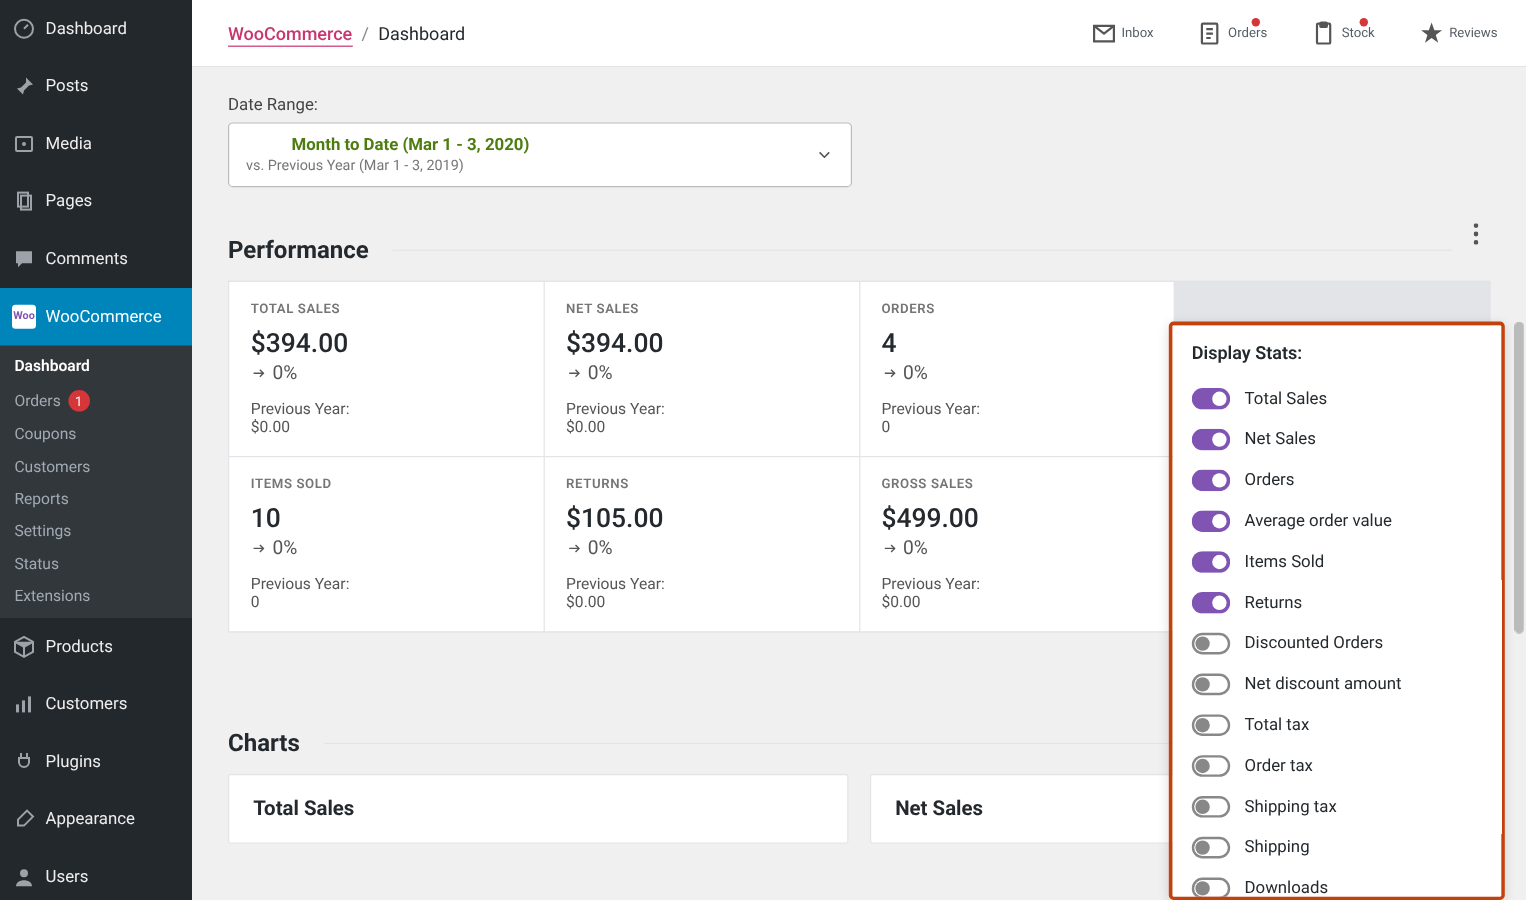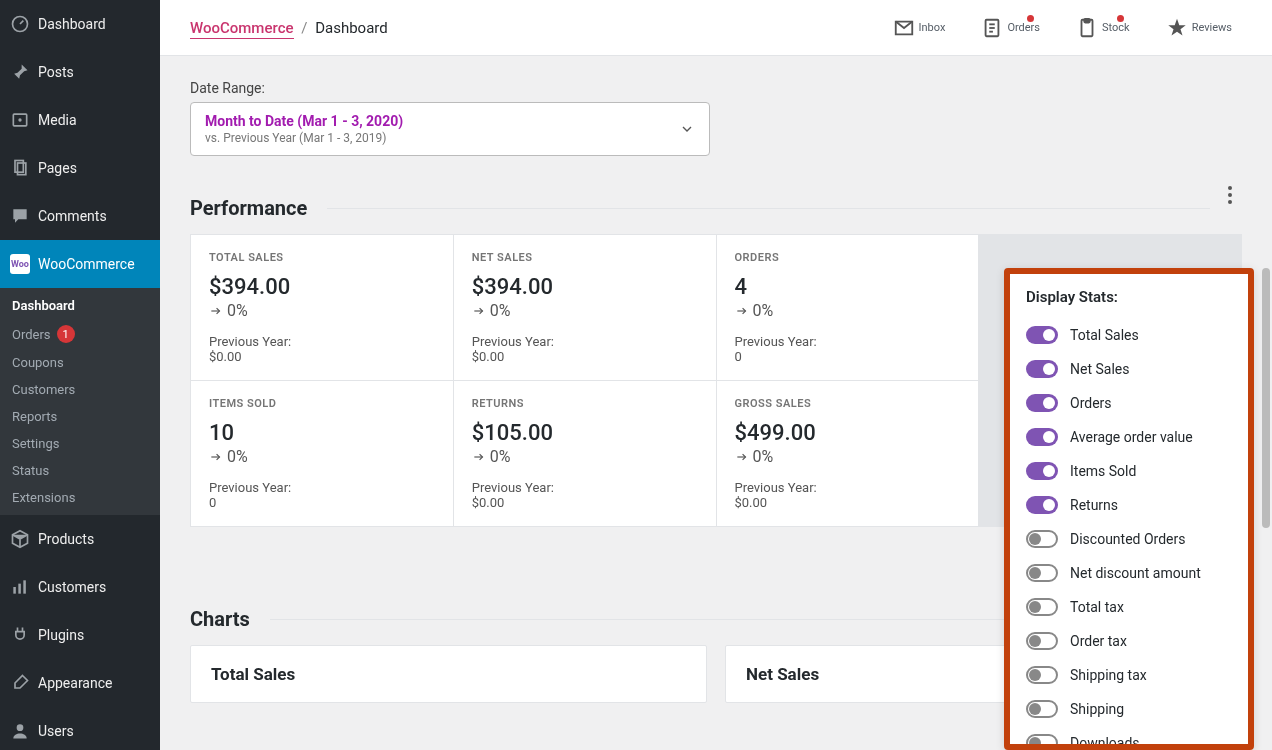--- a/index.html
+++ b/index.html
@@ -32,35 +32,35 @@
   .wp-menu-item .icon { width:20px; height:32px; display:flex; align-items:center; justify-content:center; color:#9ca2a7; flex:0 0 20px; }
   .wp-menu-item.active .icon { color:#fff; }
   .wc-icon-box { width:20px; height:20px; background:#fff; border-radius:3px; display:flex; align-items:center; justify-content:center; font-size:9px; font-weight:700; color:var(--wc-purple); }
   .wp-sub { background:#32373c; padding:4px 0; }
   .wp-sub a { display:flex; align-items:center; gap:6px; padding:6px 12px; color:var(--wp-sidebar-subtext); font-size:13px; text-decoration:none; cursor:pointer; }
   .wp-sub a.current { color:#fff; font-weight:600; }
   .badge-count { background:#d63638; color:#fff; border-radius:9px; min-width:18px; height:18px; font-size:11px; display:inline-flex; align-items:center; justify-content:center; padding:0 5px; }
 
   
   .main { flex:1; display:flex; flex-direction:column; overflow:auto; background:var(--content-bg); position:relative; }
-  .topbar { background:#fff; border-bottom:1px solid var(--border); display:flex; align-items:center; justify-content:space-between; padding:0 40px 0 30px; height:56px; }
+  .topbar { background:#fff; border-bottom:1px solid var(--border); display:flex; align-items:center; justify-content:space-between; padding:0 24px 0 30px; height:56px; }
   .breadcrumb { font-size:15px; }
   .breadcrumb a { color:var(--wc-pink); text-decoration:none; border-bottom:1px solid var(--wc-pink); padding-bottom:1px; font-weight:500; }
   .breadcrumb .sep { color:#888; margin:0 4px; }
   .topbar-icons { display:flex; gap:36px; }
   .topbar-icon { display:flex; flex-direction:row; align-items:center; gap:4px; font-size:11px; color:#555d66; cursor:pointer; position:relative; }
   .topbar-icon svg { width:22px; height:22px; }
   .red-dot { position:absolute; top:-2px; right:6px; width:7px; height:7px; border-radius:50%; background:var(--red-dot); }
 
   .content { padding:24px 30px; }
 
   .label-small { font-size:14px; color:#444; margin-bottom:6px; }
 
   .date-range { background:#fff; border:1px solid #bbb; border-radius:4px; width:520px; padding:10px 14px; display:flex; align-items:center; justify-content:space-between; cursor:pointer; }
-  .date-range .primary { font-weight:700; font-size:14px; color:#a21caf; }
+  .date-range .primary { font-weight:700; font-size:14px; color:#4d7c0f;margin-left:38px; }
   .date-range .secondary { font-size:12px; color:#777; margin-top:2px; }
 
   .section-title { font-size:20px; font-weight:700; margin:40px 0 14px; display:flex; align-items:center; }
   .section-title .line { flex:1; height:1px; background:var(--border); margin-left:20px; }
   .section-title-wrap { display:flex; align-items:center; }
   .dots-btn { width:24px; height:24px; display:flex; align-items:center; justify-content:center; cursor:pointer; margin-left:8px; color:#555d66; border-radius:3px; }
 
   
   .cards { display:grid; grid-template-columns:repeat(4,1fr); border:1px solid var(--border); background:var(--border); gap:1px; }
   .card { background:#fff; padding:16px 18px; }
@@ -71,22 +71,22 @@
   .card .prev-label { font-size:13px; color:#555; margin-top:14px; }
   .card .prev-value { font-size:13px; color:#555; }
 
   
   .chart-boxes { display:flex; gap:18px; }
   .chart-box { flex:1; background:#fff; border:1px solid var(--border); border-radius:2px; padding:18px 20px; }
   .chart-box h3 { margin:0; font-size:17px; font-weight:700; }
 
   
   .popover {
-    position:absolute; right:18px; top:268px; width:250px; background:#fff;
-    border:6px solid #c2410c; border-radius:4px; box-shadow:0 2px 10px rgba(0,0,0,0.12);
+    position:absolute; right:18px; top:268px; width:280px; background:#fff;
+    border:3px solid #c2410c; border-radius:4px; box-shadow:0 2px 10px rgba(0,0,0,0.12);
     padding:14px 16px; max-height:482px; overflow-y:auto;
   }
   .popover::before {
     content:""; position:absolute; top:-7px; right:16px; width:12px; height:12px;
     background:#fff; border-left:1px solid #ccc; border-top:1px solid #ccc;
     transform:rotate(45deg);
   }
   .popover h4 { margin:0 0 12px; font-size:15px; font-weight:600; }
   .pop-row { display:flex; align-items:center; gap:12px; padding:8px 0; font-size:14px; cursor:pointer; }
   .toggle { width:32px; height:18px; border-radius:10px; background:#ccc; position:relative; flex:0 0 32px; cursor:pointer; border:1px solid transparent; }

